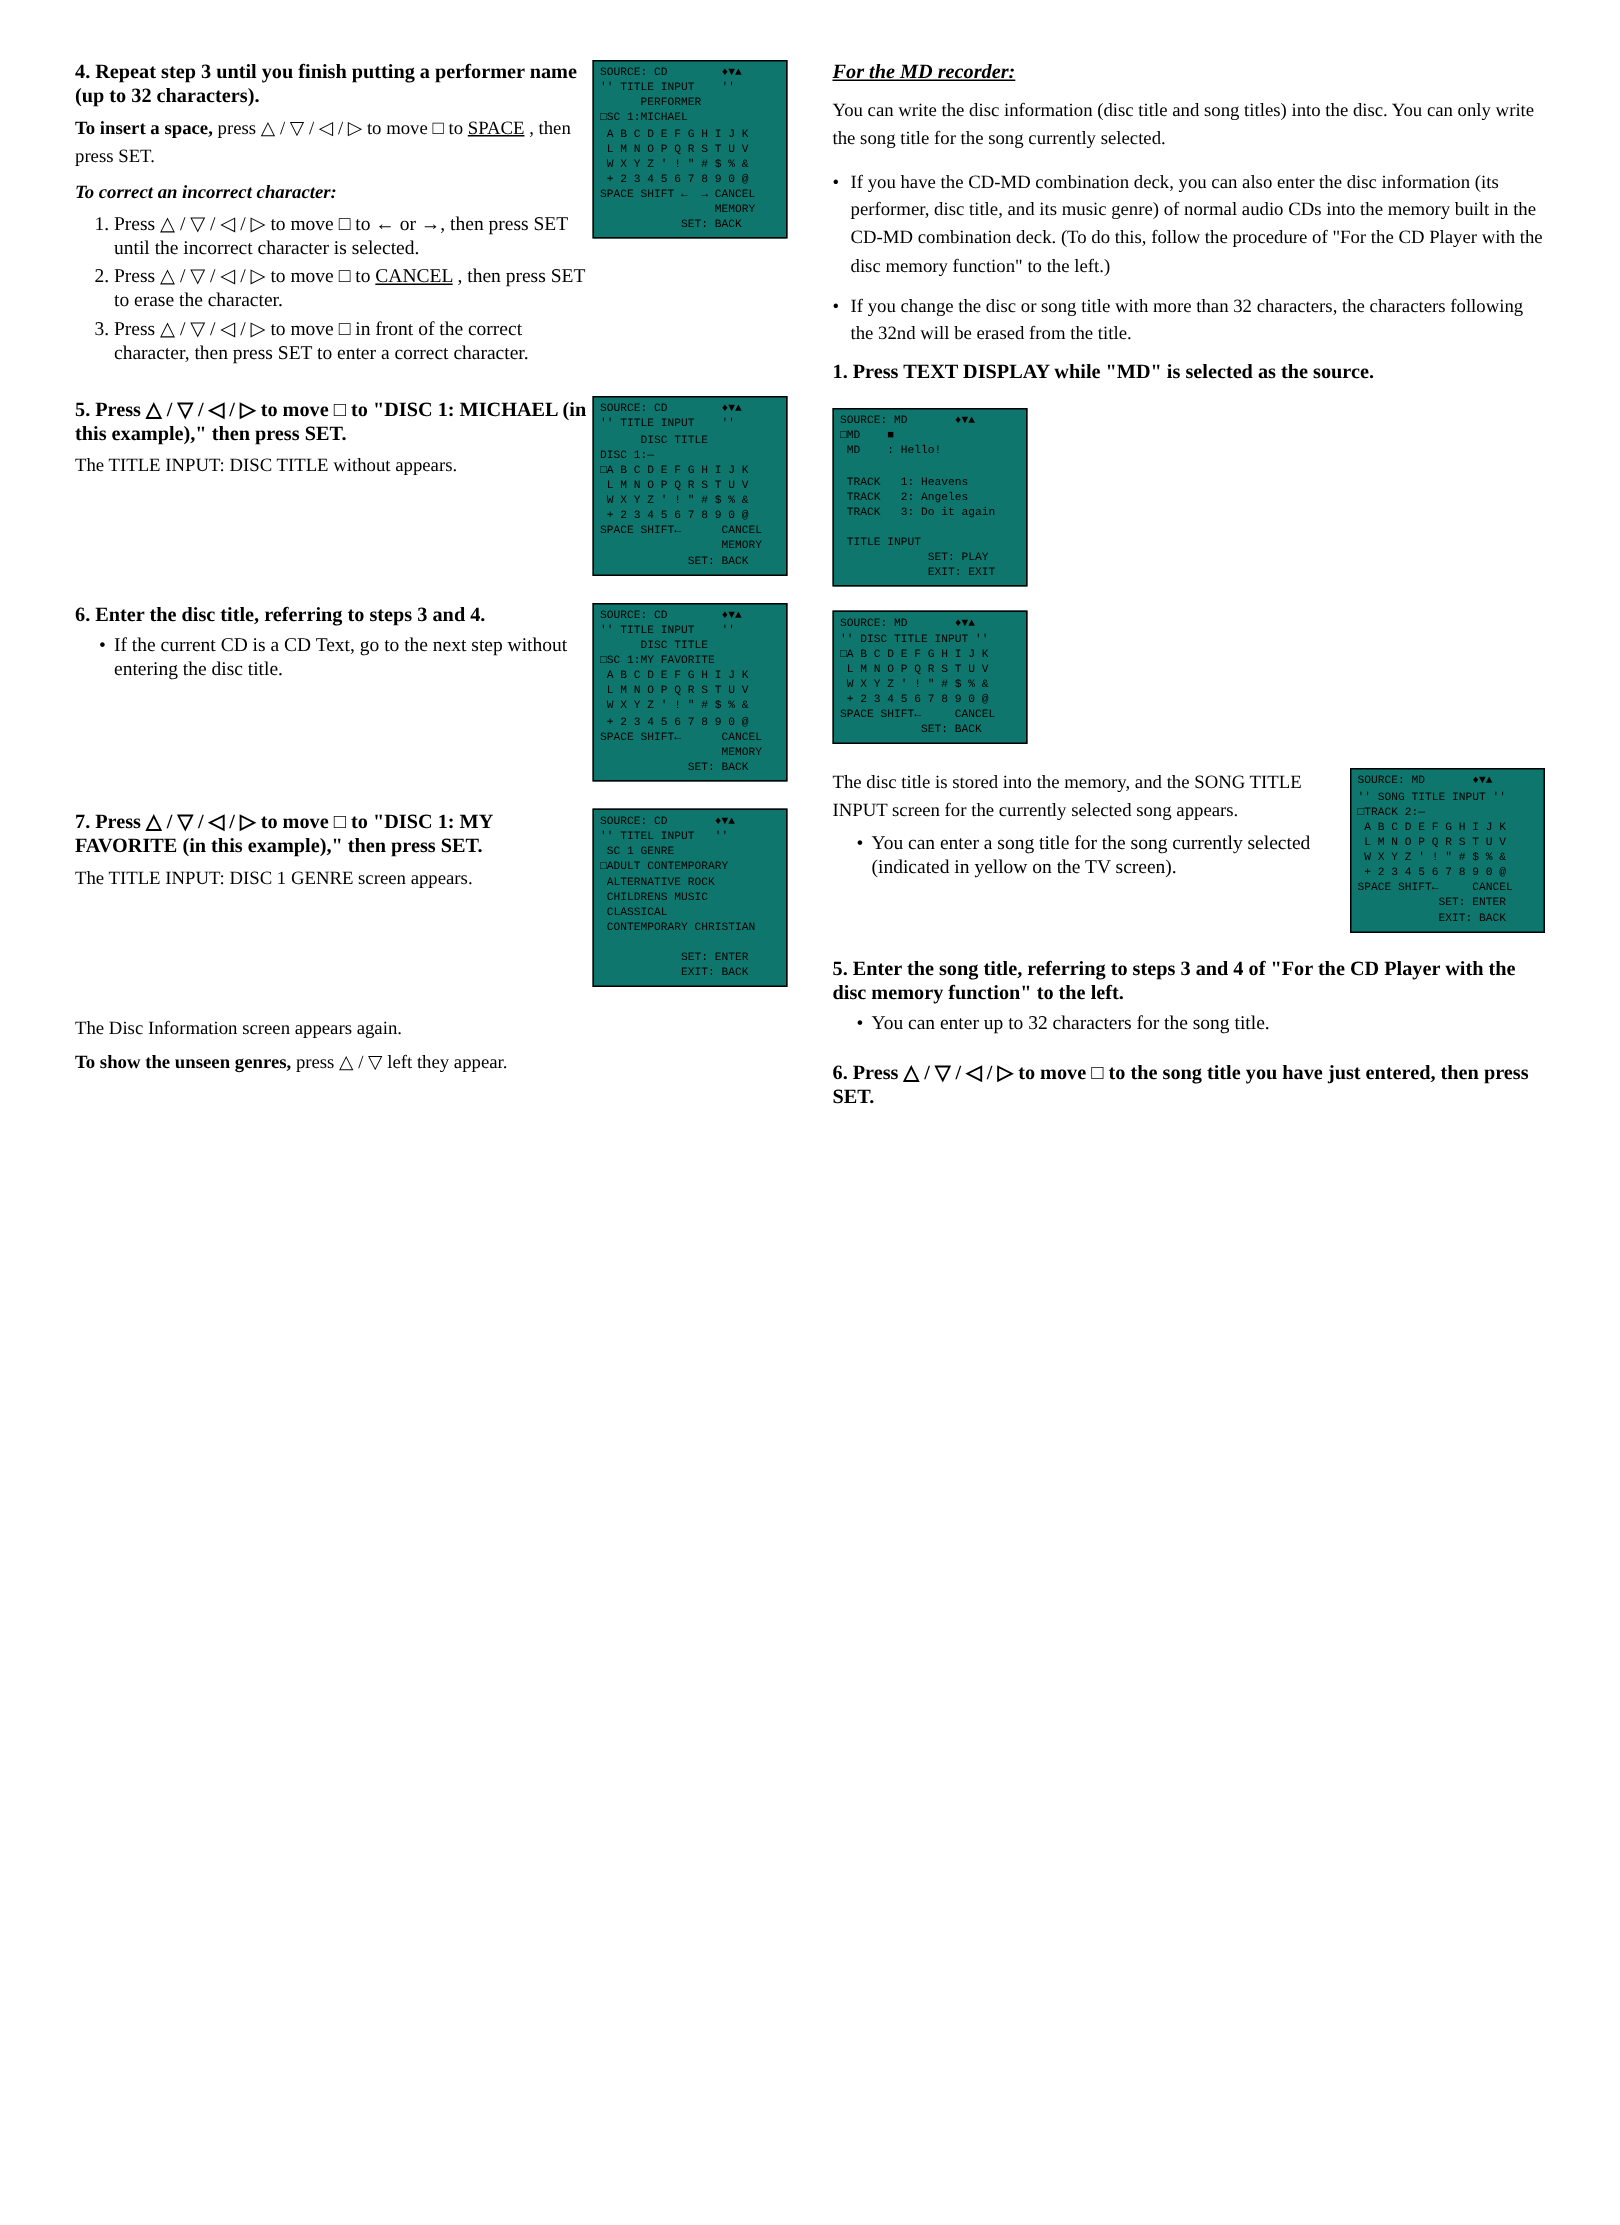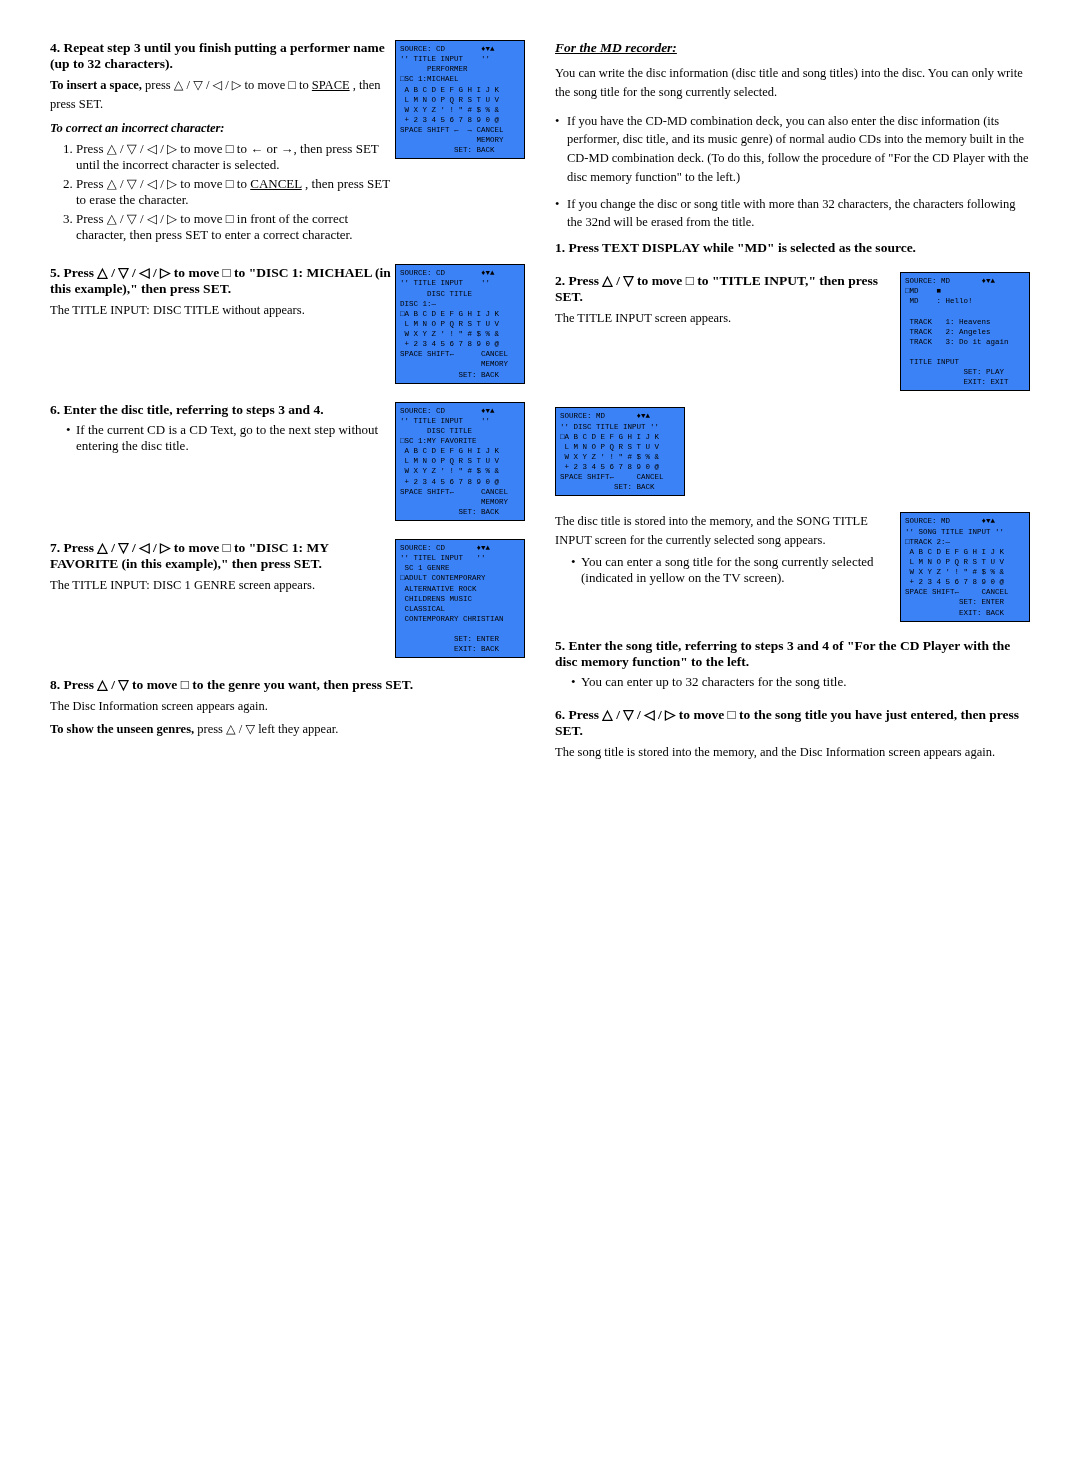--- a/index.html
+++ b/index.html
@@ -40,21 +40,21 @@
       display: flex;
       gap: 0;
       align-items: flex-start;
       margin-bottom: 18px;
     }
     .step-text {
       flex: 1;
     }
     .screen-box {
       border: 1px solid #000;
-      background: #3b82f6;
+      background: #0f766e;
       font-family: 'Courier New', Courier, monospace;
       font-size: 7.5px;
       padding: 3px 4px;
       min-width: 130px;
       max-width: 140px;
       white-space: pre;
       line-height: 1.35;
     }
     .sub-list {
       margin-left: 16px;
@@ -218,23 +218,20 @@
  ALTERNATIVE ROCK
  CHILDRENS MUSIC
  CLASSICAL
  CONTEMPORARY CHRISTIAN
 
             SET: ENTER
             EXIT: BACK</div>
     </div>
 
     <div class="step">
-      <div class="step-heading">
-        8. Press △ / ▽ to move □ to the genre you want, then press SET.
-      </div>
       <div class="step-body">The Disc Information screen appears again.</div>
       <div class="step-body" style="margin-top:4px;">
         <span class="bold-label">To show the unseen genres,</span>
         <span>press △ / ▽ left they appear.</span>
       </div>
     </div>
 
   </div>
 
   <div class="right-col">
@@ -244,26 +241,20 @@
     <p class="right-para">You can write the disc information (disc title and song titles) into the disc. You can only write the song title for the song currently selected.</p>
 
     <div class="right-bullet">If you have the CD-MD combination deck, you can also enter the disc information (its performer, disc title, and its music genre) of normal audio CDs into the memory built in the CD-MD combination deck. (To do this, follow the procedure of "For the CD Player with the disc memory function" to the left.)</div>
     <div class="right-bullet">If you change the disc or song title with more than 32 characters, the characters following the 32nd will be erased from the title.</div>
 
     <div class="step-right">
       <div class="step-right-heading">1. Press TEXT DISPLAY while "MD" is selected as the source.</div>
     </div>
 
     <div class="screen-right-pair">
-      <div style="flex:1;">
-        <div class="step-right-heading">
-          2. Press △ / ▽ to move □ to "TITLE INPUT," then press SET.
-        </div>
-        <div class="step-right-text">The TITLE INPUT screen appears.</div>
-      </div>
       <div class="screen-box">SOURCE: MD       ♦▼▲
 □MD    ■
  MD    : Hello!
 
  TRACK   1: Heavens
  TRACK   2: Angeles
  TRACK   3: Do it again
 
  TITLE INPUT
              SET: PLAY
@@ -304,17 +295,16 @@
       <div class="step-right-heading">5. Enter the song title, referring to steps 3 and 4 of "For the CD Player with the disc memory function" to the left.</div>
       <ul class="sub-list">
         <li>You can enter up to 32 characters for the song title.</li>
       </ul>
     </div>
 
     <div class="step-right">
       <div class="step-right-heading">
         6. Press △ / ▽ / ◁ / ▷ to move □ to the song title you have just entered, then press SET.
       </div>
-      <div class="step-right-text">The song title is stored into the memory, and the Disc Information screen appears again.</div>
     </div>
 
   </div>
 </div>
 
 </body></html>

